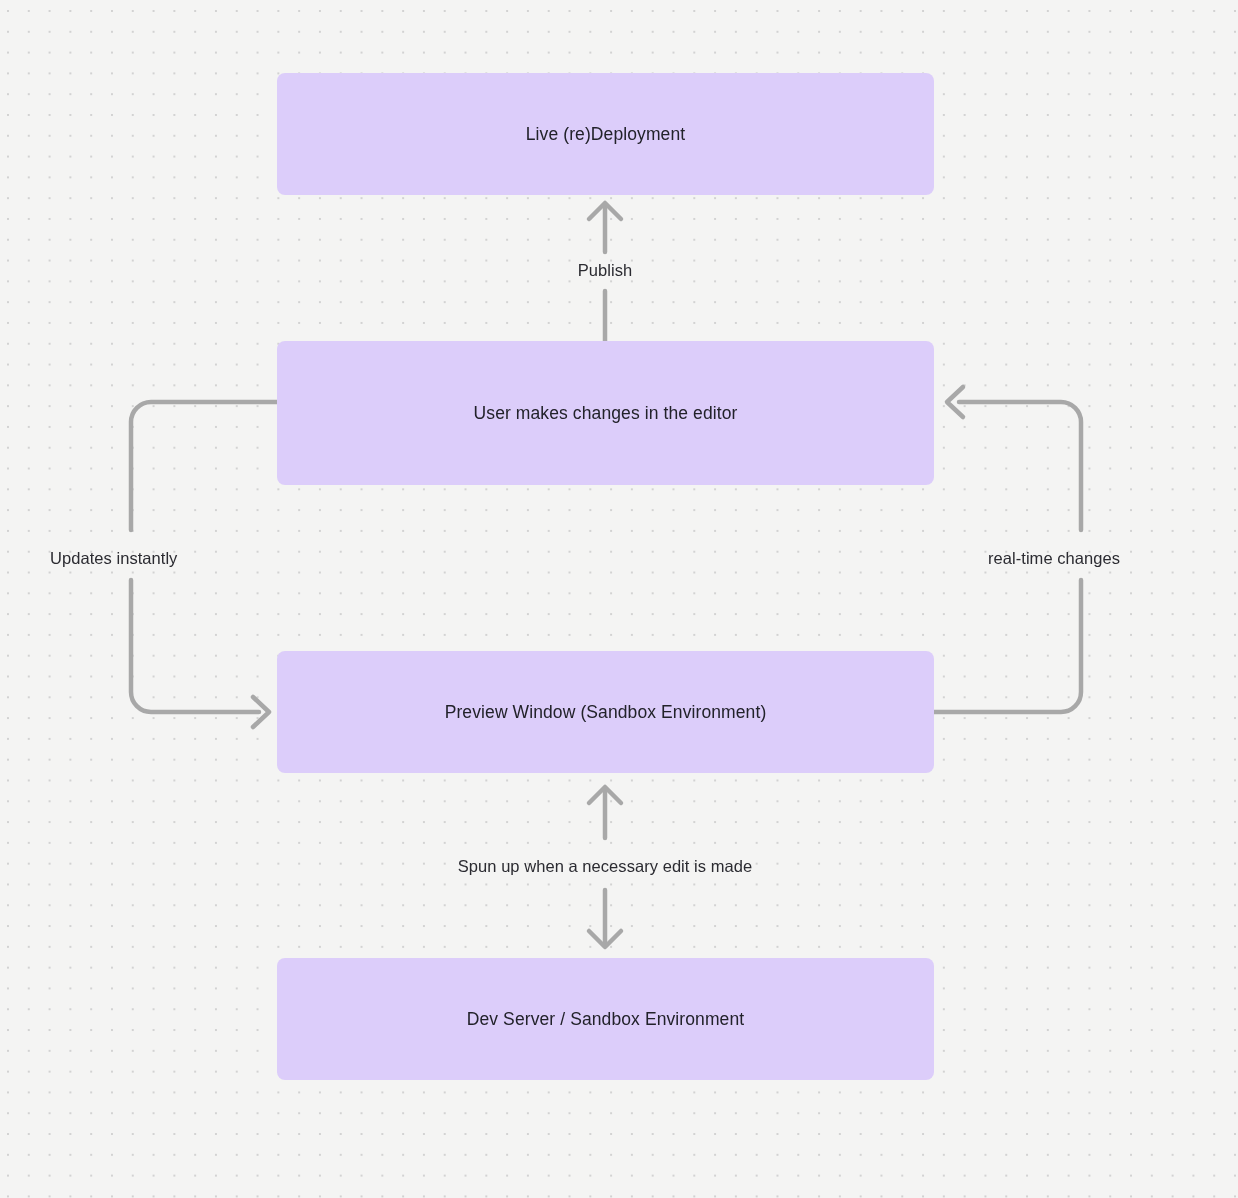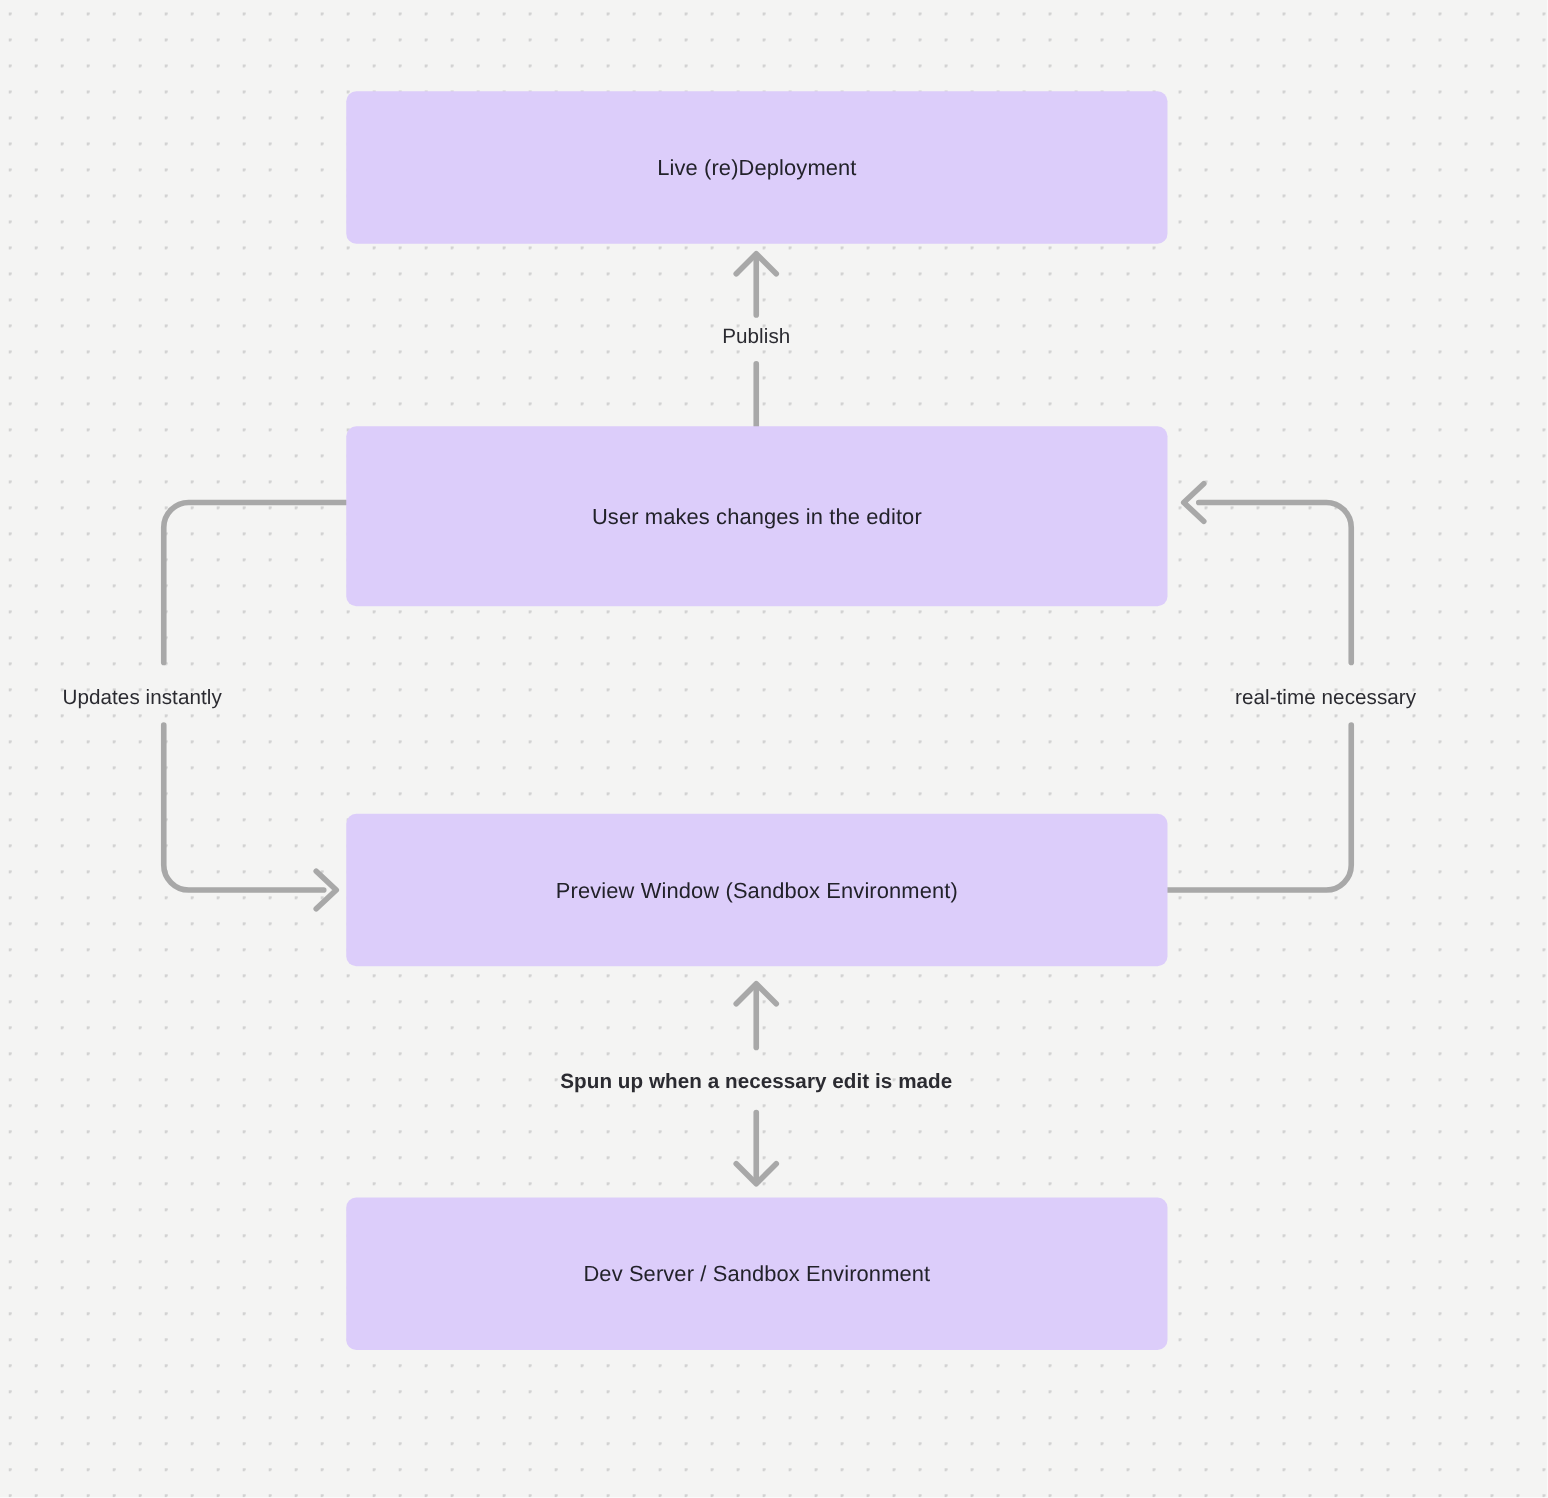--- a/index.html
+++ b/index.html
@@ -102,17 +102,17 @@
   </div>
 
   <div class="node" style="left:277px; top:651px; width:657px; height:122px;">
     <span class="node-label">Preview Window (Sandbox Environment)</span>
   </div>
 
   <div class="edge-label centered" style="left:605px; top:270px;text-align:right;">Publish</div>
 
   <div class="edge-label" style="left:50px; top:550px;text-align:right;">Updates instantly</div>
 
-  <div class="edge-label" style="left:988px; top:550px;">real-time necessary</div>
+  <div class="edge-label" style="left:988px; top:550px;">real-time changes</div>
 
-  <div class="edge-label centered" style="left:605px; top:866px;font-weight:bold;">Spun up when a necessary edit is made</div>
+  <div class="edge-label centered" style="left:605px; top:866px;">Spun up when a necessary edit is made</div>
 
 </div>
 
 </body></html>

